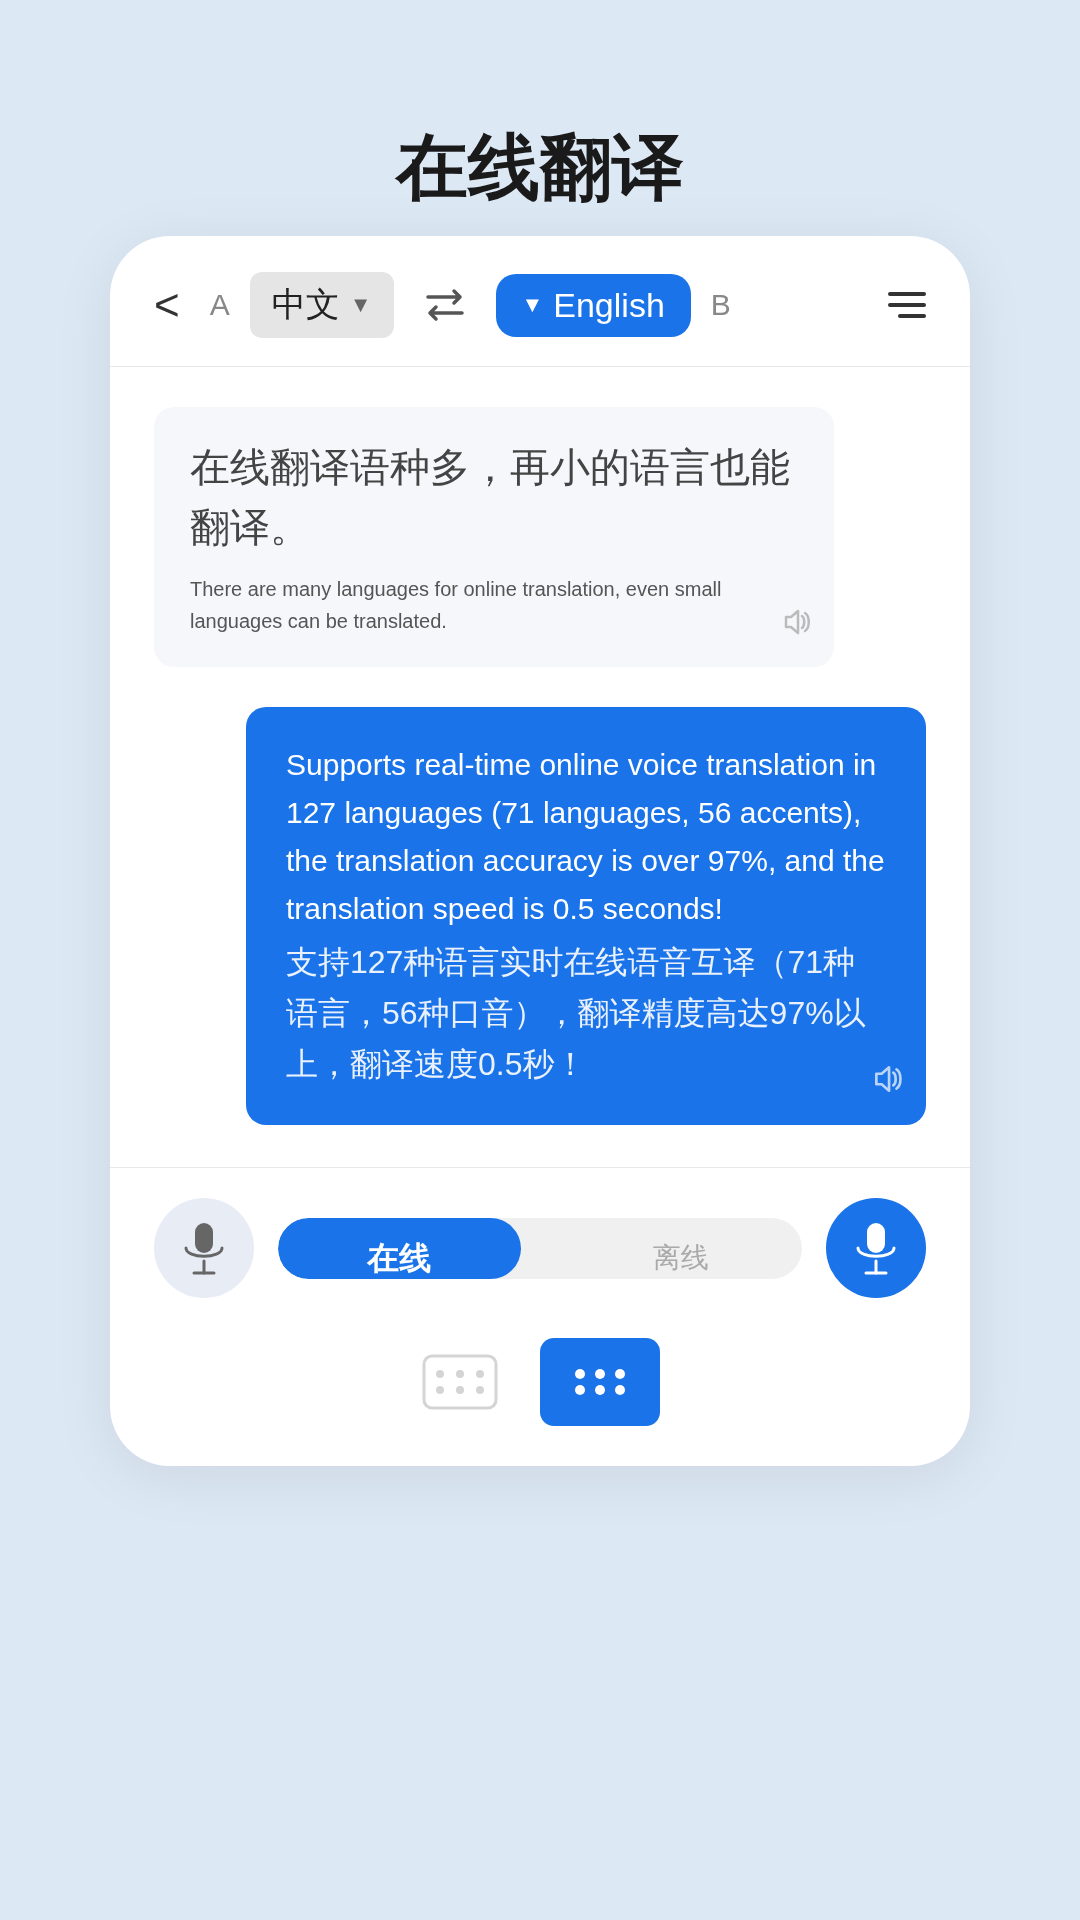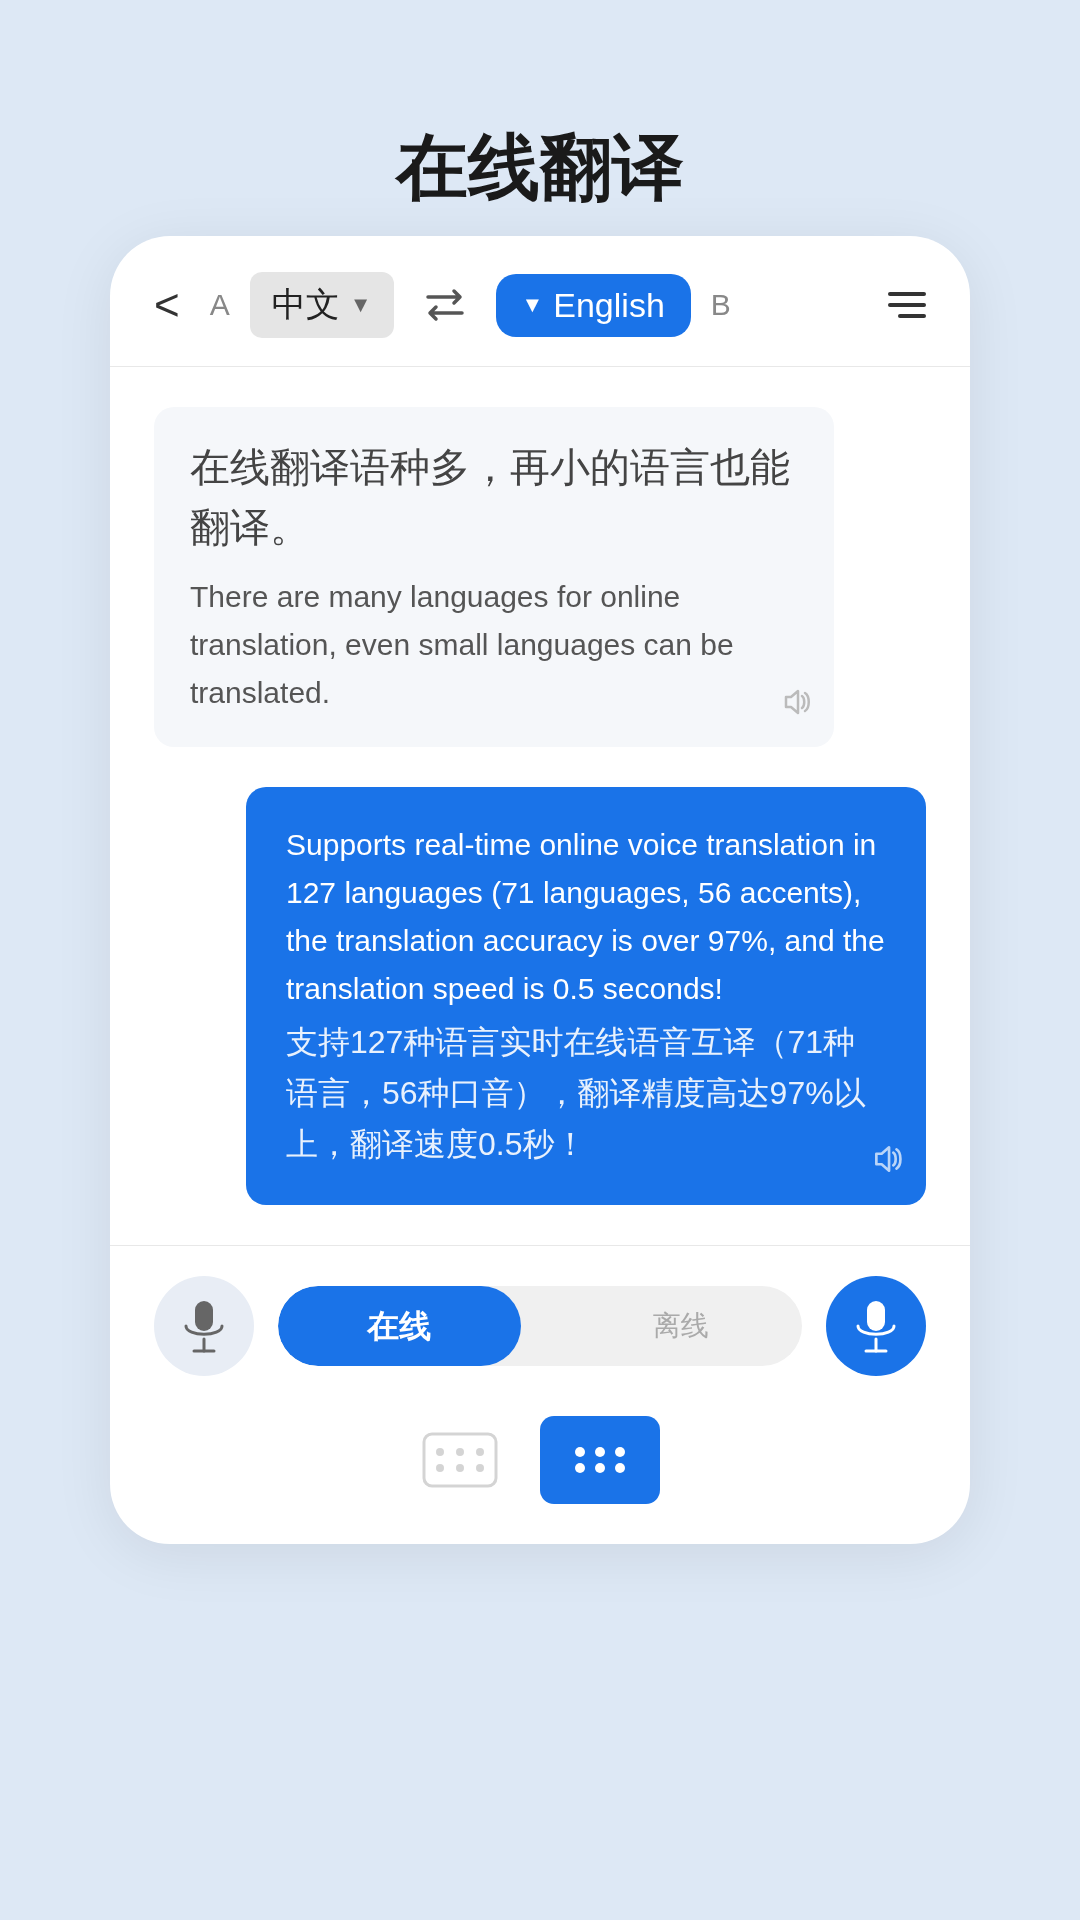--- a/index.html
+++ b/index.html
@@ -147,21 +147,21 @@
       max-width: 680px;
       position: relative;
     }
     .bubble-left .source-text {
       font-size: 40px;
       color: #444;
       margin-bottom: 16px;
       line-height: 1.5;
     }
     .bubble-left .translated-text {
-      font-size: 30px;
+      font-size: 20px;
       color: #555;
       line-height: 1.6;
     }
     .speaker-icon-left {
       position: absolute;
       right: 20px;
       bottom: 20px;
       font-size: 34px;
       color: #aaa;
       cursor: pointer;
@@ -215,21 +215,21 @@
       cursor: pointer;
       font-size: 44px;
       flex-shrink: 0;
     }
     .online-offline-toggle {
       display: flex;
       background: #f0f0f0;
       border-radius: 40px;
       overflow: hidden;
       flex: 1;
-      height: 80px;
+      height: 61px;
       gap: 39px;
     }
     .toggle-online {
       flex: 1;
       background: #1a73e8;
       border-radius: 40px;
       color: #fff;
       font-size: 32px;
       font-weight: 600;
       text-align: center;

